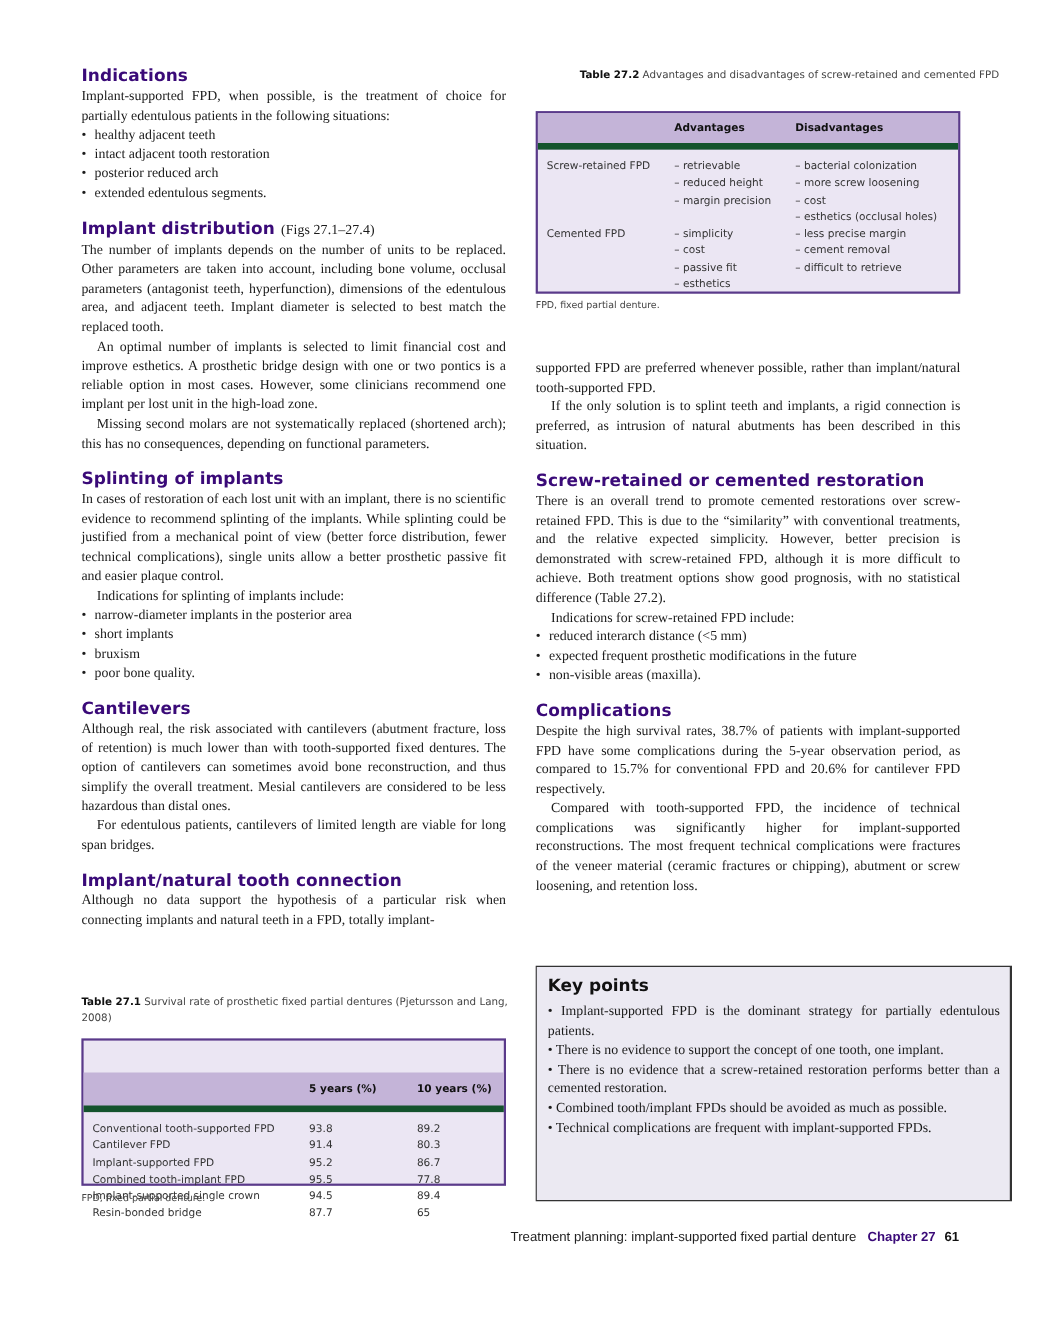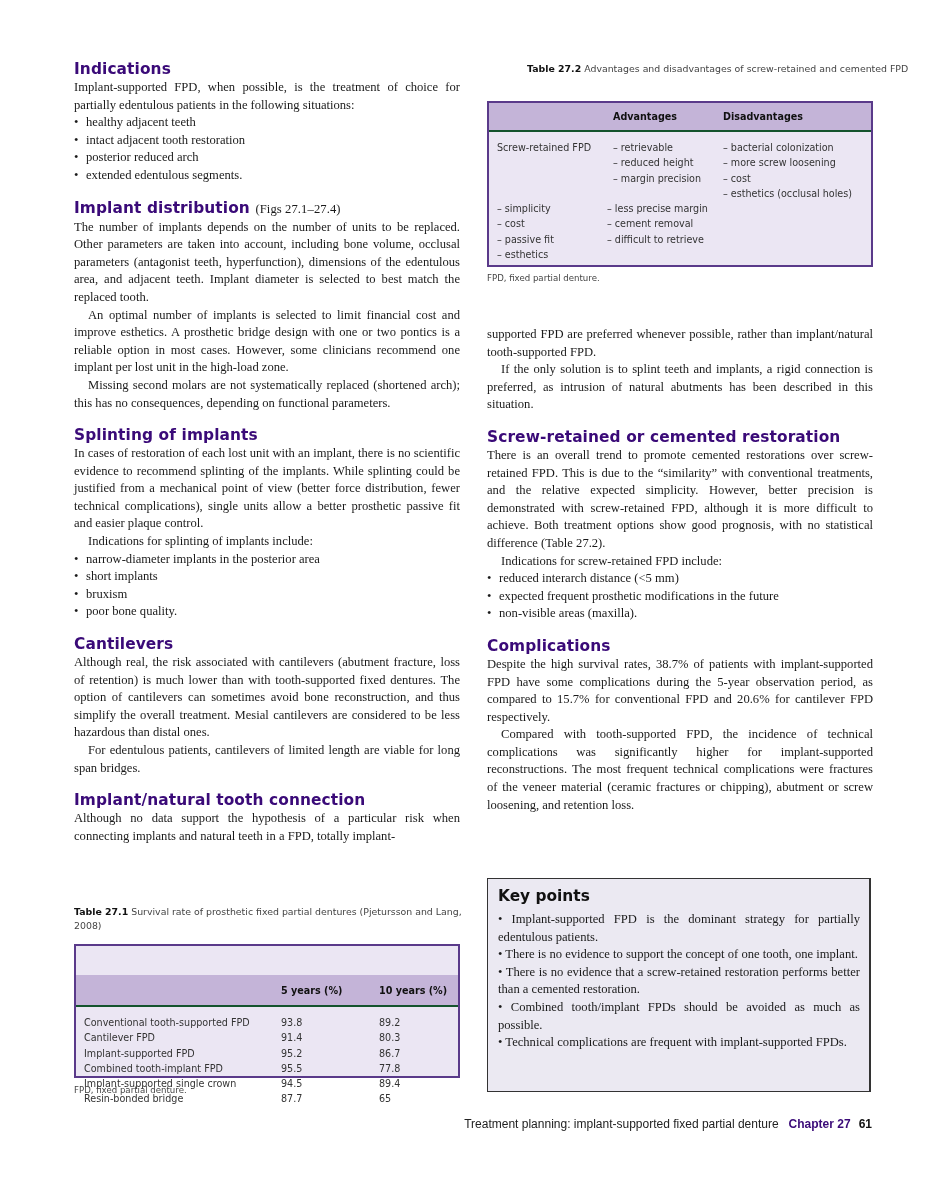--- a/index.html
+++ b/index.html
@@ -13,24 +13,24 @@
   p { margin:0; }
   p.ind { text-indent:14px; }
   ul.bul { list-style:none; padding:0; margin:0; }
   ul.bul li { padding-left:12px; position:relative; text-align:left; }
   ul.bul li::before { content:"•"; position:absolute; left:0; }
   .sec { margin-top:14px; }
   .abs { position:absolute; }
   .cap { font-family:"DejaVu Sans", sans-serif; font-size:9.4px; line-height:14px; color:#444; }
   .cap b { color:#111; }
   .tbl { border:2px solid #5a3a8a; background:#ebe6f3; font-family:"DejaVu Sans", sans-serif; font-size:9.6px; color:#333; }
-  .tbl .thead { background:#c4b4d8; border-bottom:2px solid #14532d; font-weight:bold; color:#111; display:flex; align-items:center; }
+  .tbl .thead { background:#c4b4d8; border-bottom:6px solid #14532d; font-weight:bold; color:#111; display:flex; align-items:center; }
   .tbl .row { display:flex; }
   .foot { font-family:"DejaVu Sans", sans-serif; font-size:8.6px; color:#444; }
-  .keybox { position:absolute; left:487px; top:878px; width:384px; height:214px; background:#ebe9f2;
+  .keybox { position:absolute; left:487px; top:878px; width:433px; height:214px; background:#ebe9f2;
             border:1.5px solid #333; border-right:2px solid #333; box-sizing:border-box; padding:8px 9px 0 10px; }
   .keybox .kh { font-family:"DejaVu Sans", sans-serif; font-weight:bold; font-size:15.4px; color:#111; margin-bottom:6px; }
   .keybox .kp { font-size:12.6px; line-height:17.6px; text-align:justify; }
   .pagefoot { position:absolute; right:78px; top:1117px; font-family:"Liberation Sans", sans-serif; font-size:12px; color:#222; }
   .pagefoot .ch { color:#3a0a78; font-weight:bold; margin-left:10px; }
   .pagefoot .pn { font-weight:bold; margin-left:8px; color:#111; }
 </style>
 </head>
 <body>
 
@@ -129,20 +129,21 @@
           <div>– margin precision</div>
         </div>
         <div style="width: auto;">
           <div>– bacterial colonization</div>
           <div>– more screw loosening</div>
           <div>– cost</div>
           <div>– esthetics (occlusal holes)</div>
         </div>
       </div>
       <div class="row">
+        <span style="width: 116px;">Cemented FPD</span>
         <div style="width: 110px;">
           <div>– simplicity</div>
           <div>– cost</div>
           <div>– passive fit</div>
           <div>– esthetics</div>
         </div>
         <div style="width: auto;">
           <div>– less precise margin</div>
           <div>– cement removal</div>
           <div>– difficult to retrieve</div>

